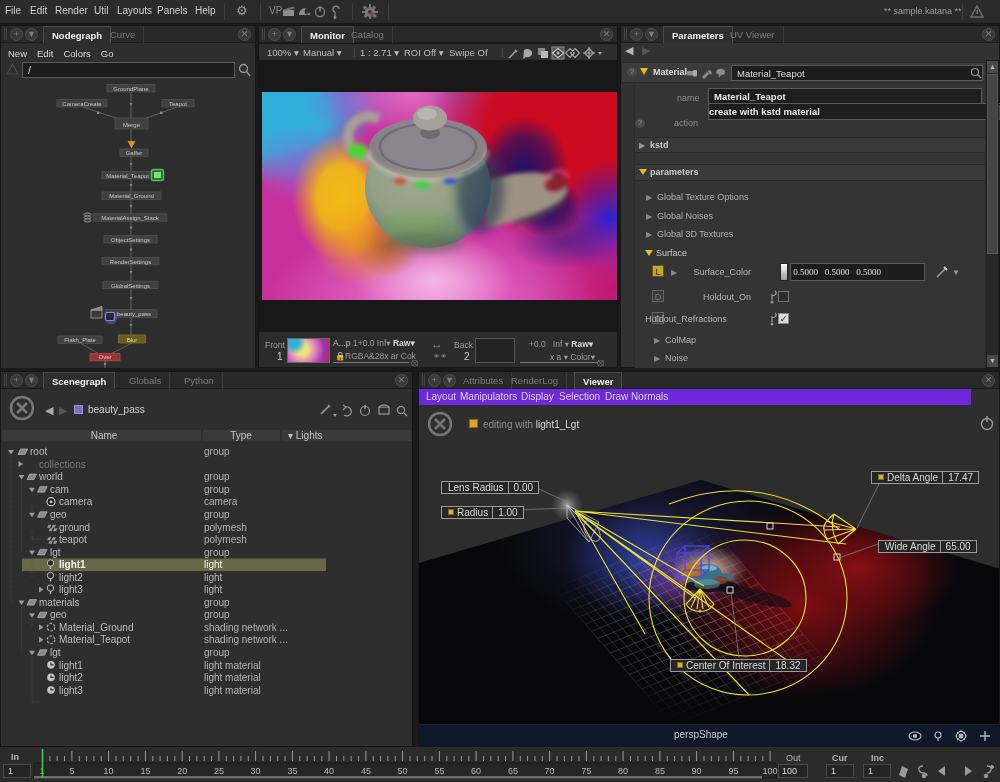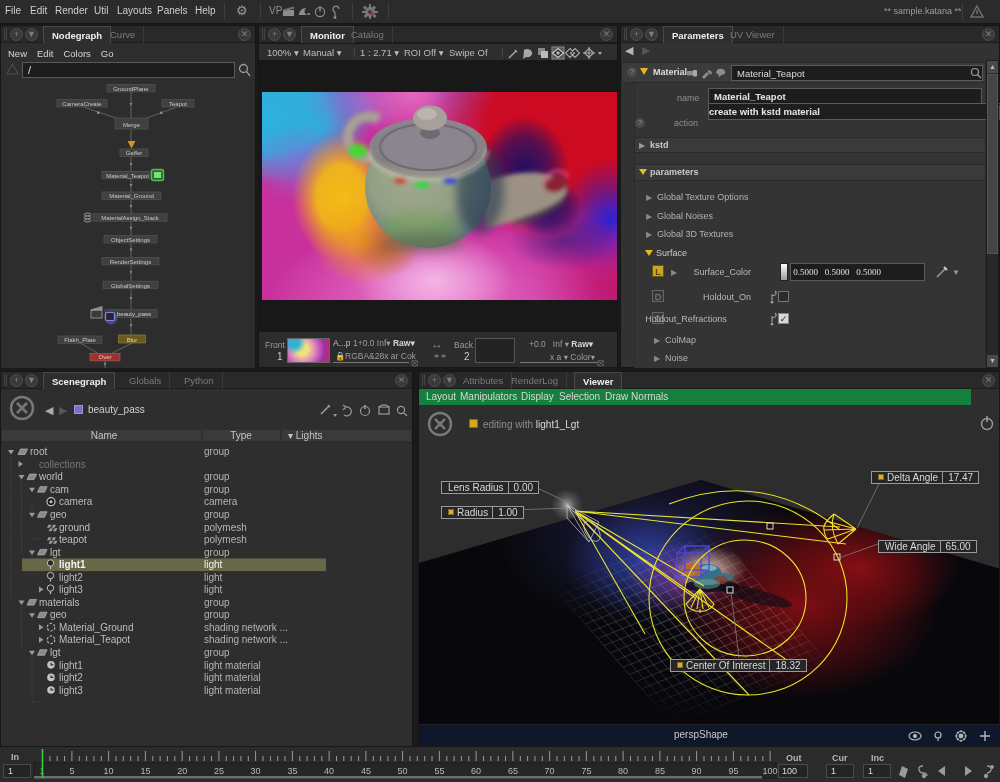--- a/index.html
+++ b/index.html
@@ -607,21 +607,21 @@
     <div class="grip" style="left:3px"></div>
       <div class="grip" style="left:5px"></div>
     <div class="cbtn" style="left:9px">+</div>
       <div class="cbtn" style="left:24px">▼</div>
     <div class="tab" style="left:36px">Attributes</div>
     <div class="tab" style="left:84px">RenderLog</div>
     <div class="tab on" style="left:155px">Viewer</div>
     <div class="cbtn" style="right:4px">✕</div>
   </div>
   <div id="vwbody" class="abs" style="left:0;top:17px;width:580px;height:357px">
-    <div class="abs" style="left:0;top:0;width:552px;height:16px;background:#15803d;font-size:10px;color:#d6d6d6">
+    <div class="abs" style="left:0;top:0;width:552px;height:16px;background:#6d28d9;font-size:10px;color:#d6d6d6">
       <span class="abs" style="left:7px;top:2px">Layout</span>
       <span class="abs" style="left:41px;top:2px">Manipulators</span>
       <span class="abs" style="left:102px;top:2px">Display</span>
       <span class="abs" style="left:140px;top:2px">Selection</span>
       <span class="abs" style="left:186px;top:2px">Draw Normals</span>
     </div>
     <svg class="abs" style="left:8px;top:22px" width="28" height="28">
         <circle cx="13" cy="13" r="11" fill="none" stroke="#787878" stroke-width="2.5"></circle>
         <path d="M8 8 L18 18 M18 8 L8 18" stroke="#787878" stroke-width="2.5"></path>
       </svg>
@@ -922,21 +922,21 @@
         <text x="623.1" y="27">80</text>
         <text x="659.9" y="27">85</text>
         <text x="696.6" y="27">90</text>
         <text x="733.4" y="27">95</text>
         <text x="770.1" y="27">100</text>
       </g>
     <rect x="34" y="29" width="728" height="2.5" fill="#6e6e6e"></rect>
     <line x1="42.5" y1="2" x2="42.5" y2="31" stroke="#3acc3a" stroke-width="1.6"></line>
     <text x="42" y="27" font-size="9" fill="#3acc3a" text-anchor="middle" font-family="Liberation Sans,sans-serif">1</text>
   </svg>
-  <span class="abs" style="left:786px;top:6px;font-size:9px;color:#b5b5b5;font-weight:bold">Out</span>
+  <span class="abs" style="left:786px;top:6px;font-size:9px;color:#b5b5b5;font-weight:normal">Out</span>
   <div class="inbox" style="left:778px;top:17px;width:30px;height:14px;line-height:13px;padding-left:3px;font-size:9px;background:#242424;border-color:#4a4a4a">100</div>
   <span class="abs" style="left:832px;top:6px;font-size:9px;color:#b5b5b5;font-weight:bold">Cur</span>
   <div class="inbox" style="left:826px;top:17px;width:28px;height:14px;line-height:13px;padding-left:4px;font-size:9px;background:#242424;border-color:#4a4a4a">1</div>
   <span class="abs" style="left:871px;top:6px;font-size:9px;color:#b5b5b5;font-weight:bold">Inc</span>
   <div class="inbox" style="left:863px;top:17px;width:28px;height:14px;line-height:13px;padding-left:4px;font-size:9px;background:#242424;border-color:#4a4a4a">1</div>
   <svg class="abs" style="left:897px;top:16px" width="100" height="16" viewBox="0 0 100 16">
     <g fill="#9a9a9a" stroke="#9a9a9a">
       <path d="M2 12 l3 -9 l6 3 l-3 9 z" stroke="none"></path>
       <path d="M26 3 q-5 0 -4 4 q1 3 4 3 q4 0 4 3" fill="none" stroke-width="1.3"></path>
         <circle cx="27" cy="13" r="1.8" fill="#9a9a9a"></circle>

